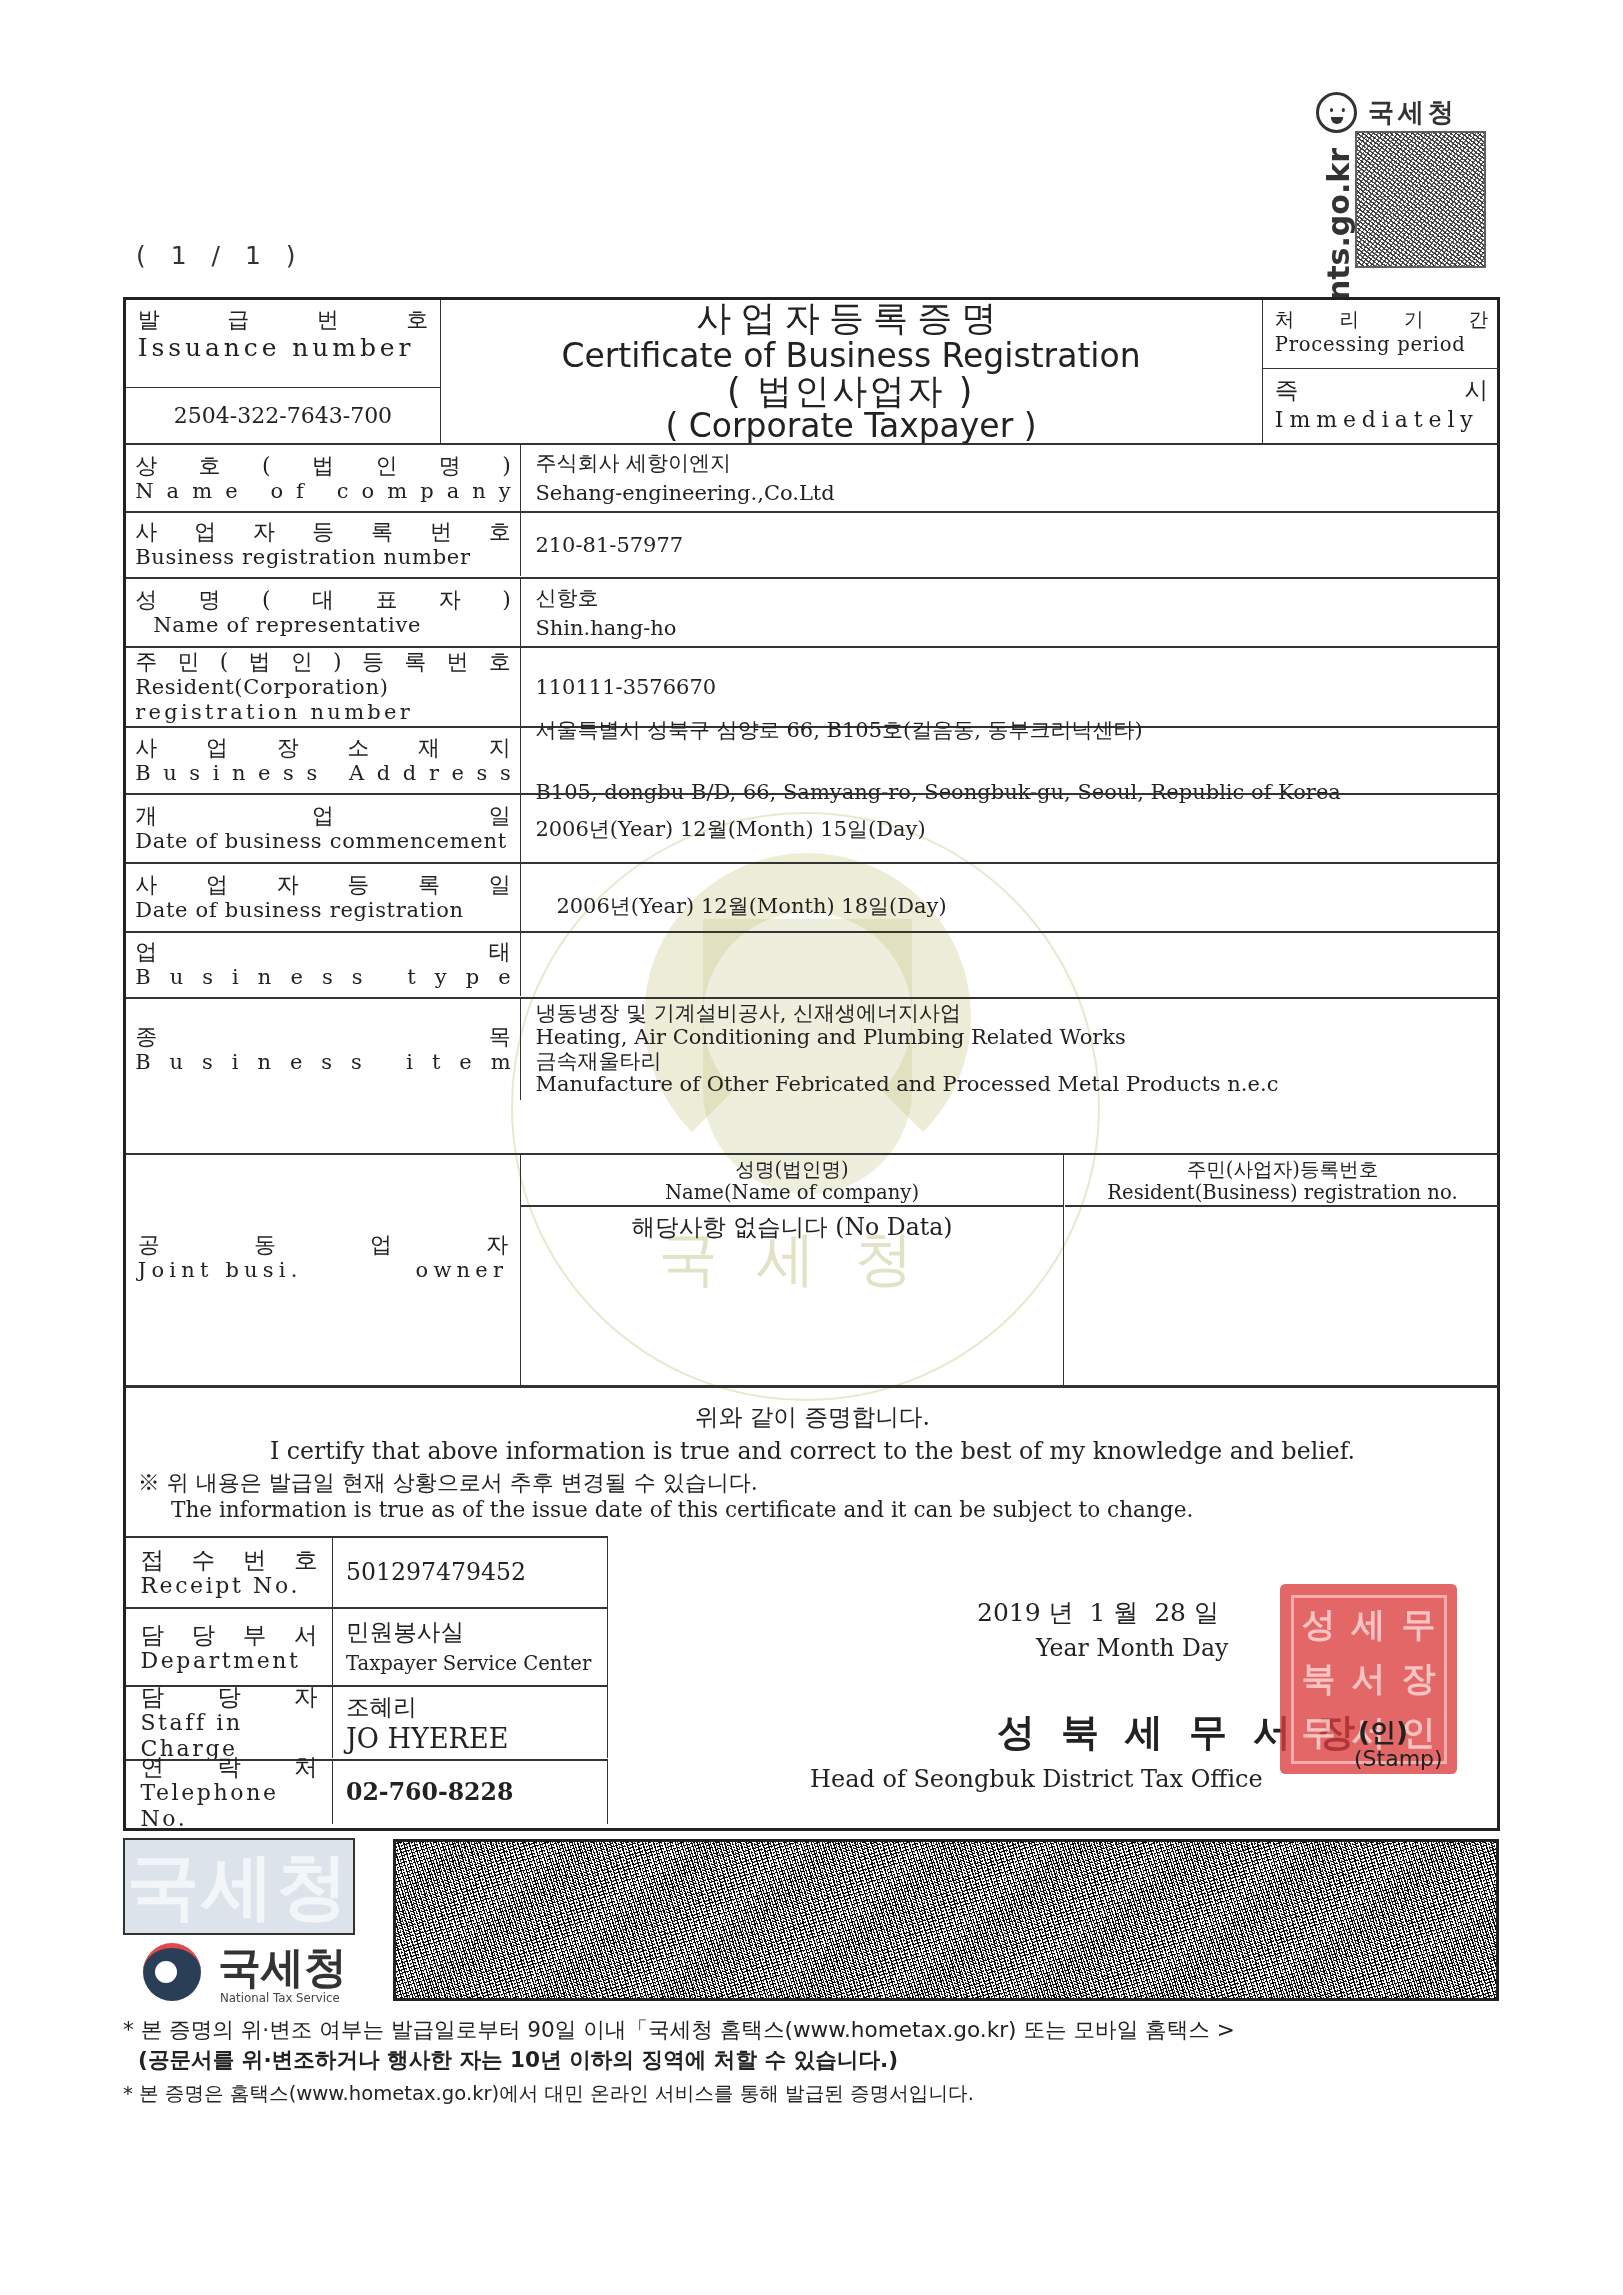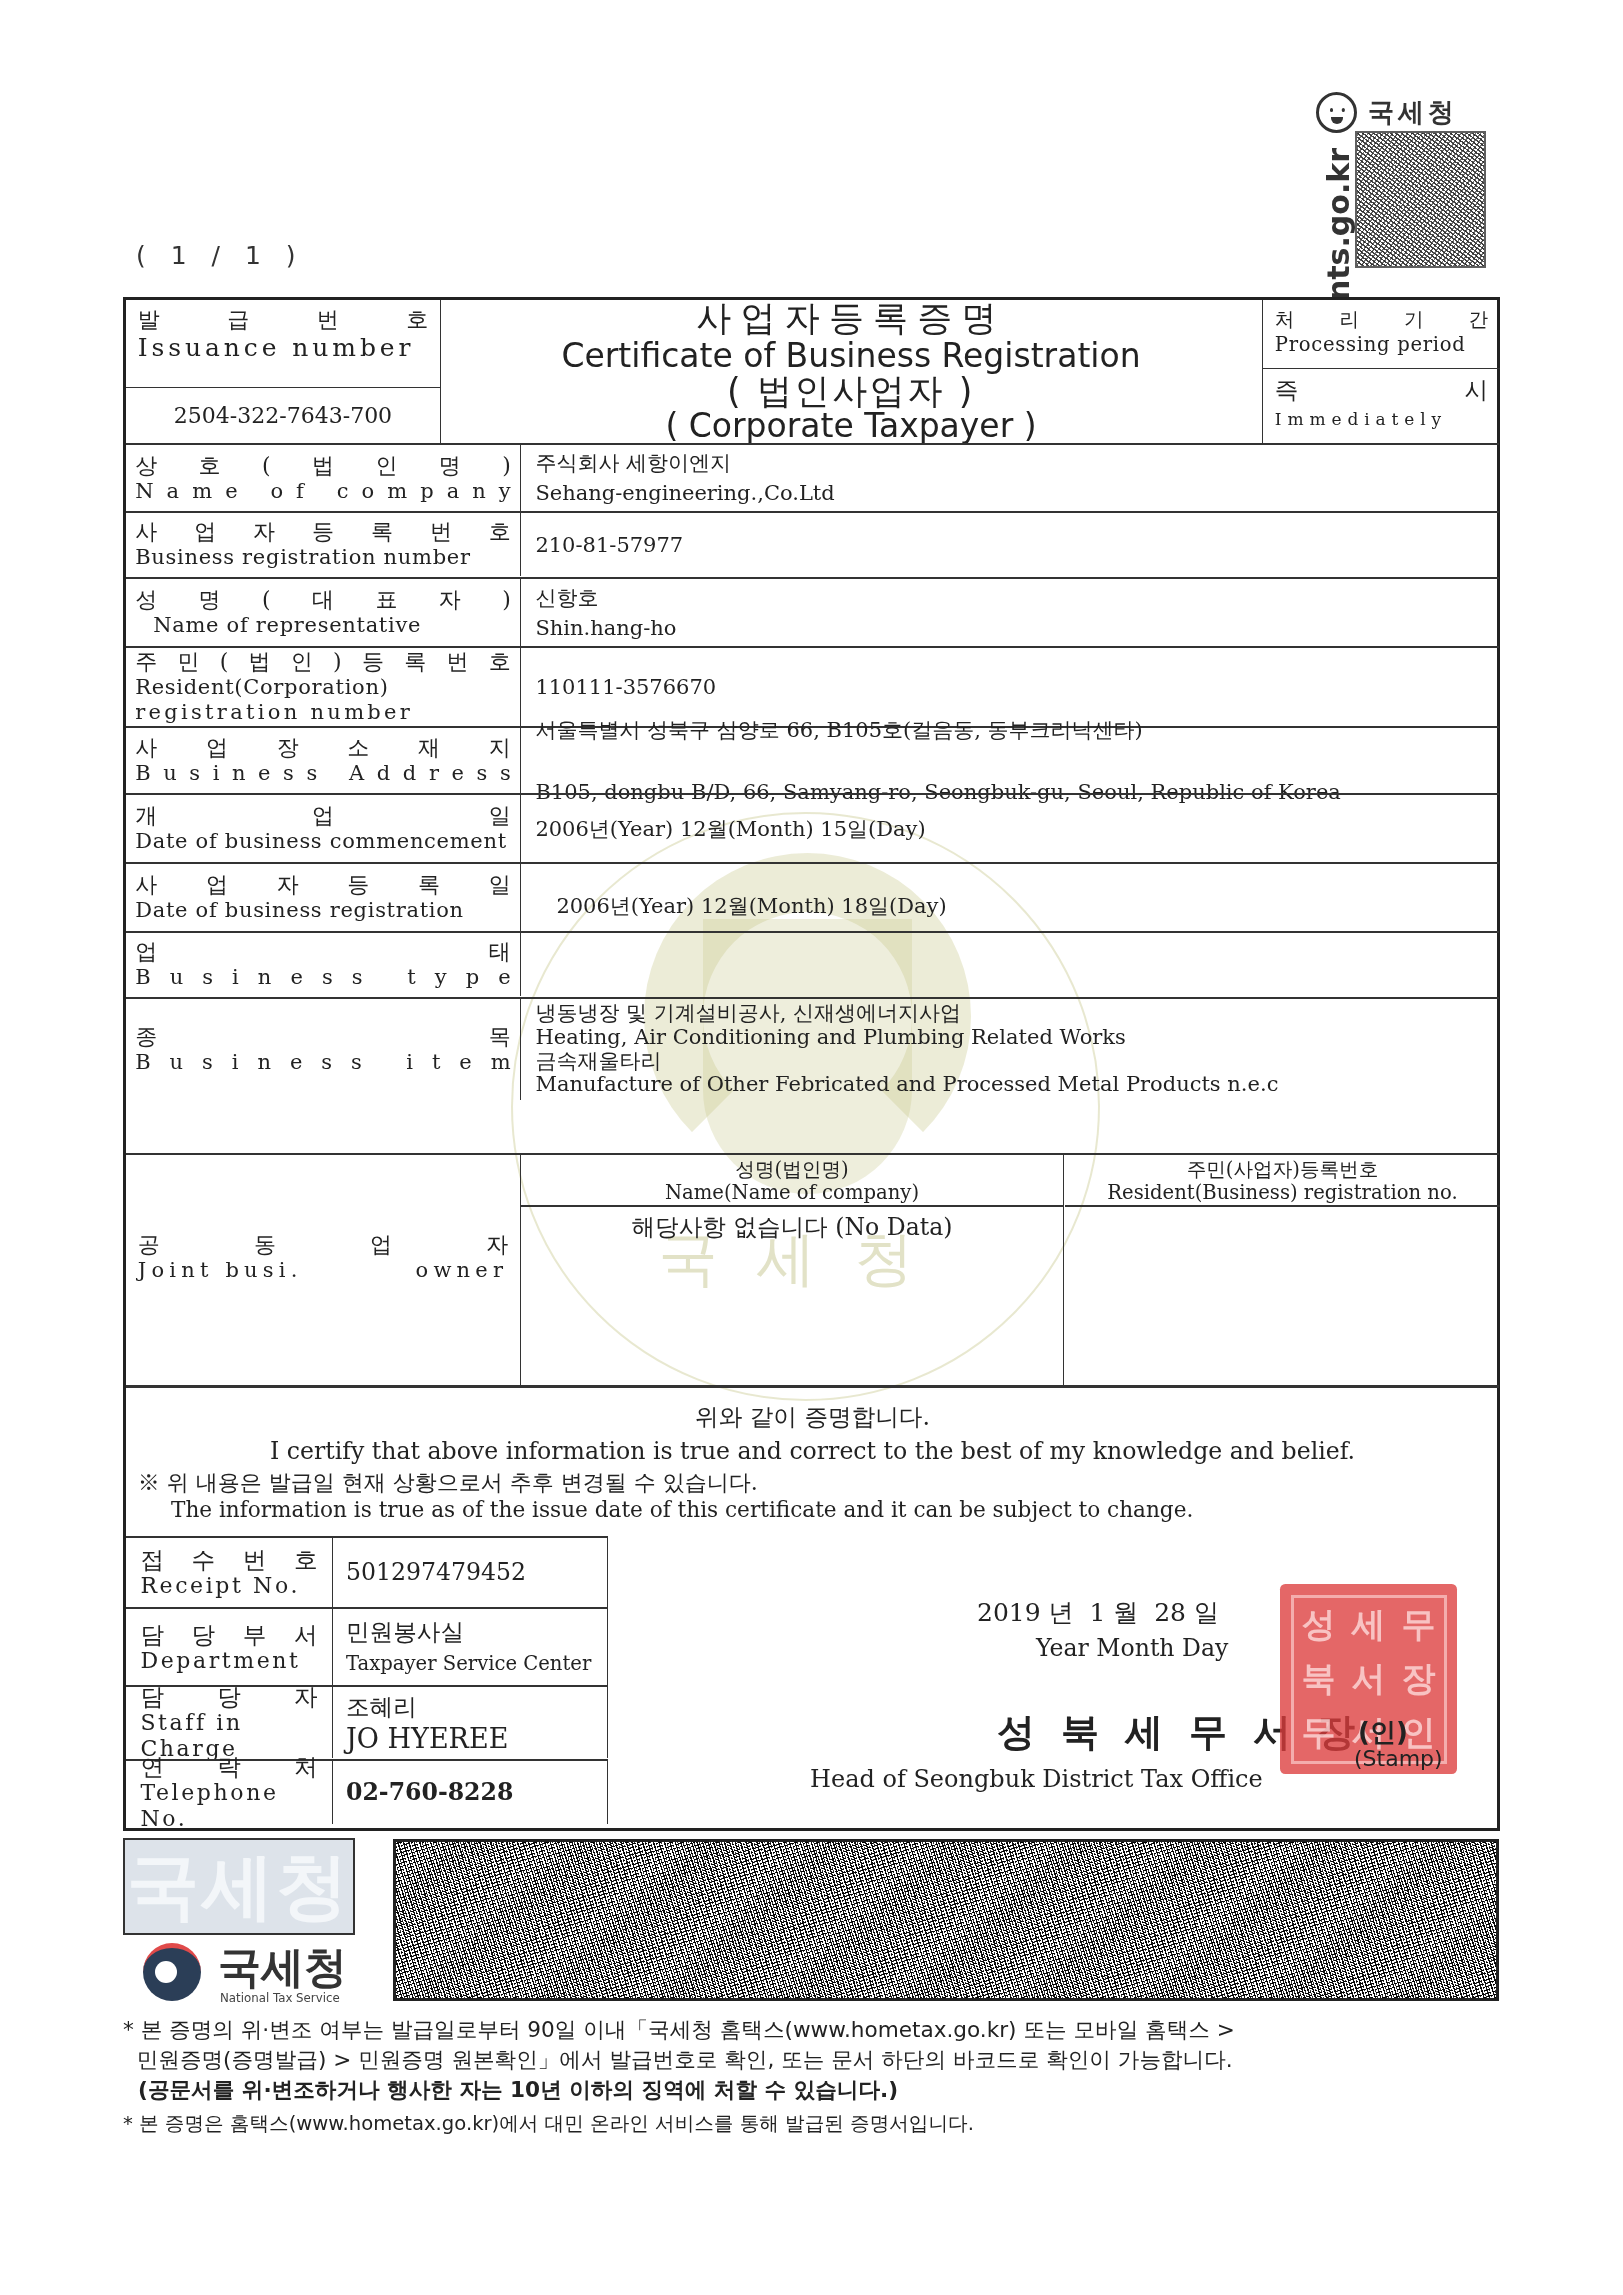--- a/index.html
+++ b/index.html
@@ -108,21 +108,21 @@
         <span>기</span>
         <span>간</span>
       </div>
     <div style="font-size:19.6px;line-height:25px;letter-spacing:0.7px;">Processing period</div>
   </div>
   <div class="cell" style="left:1136px;top:69px;width:238px;height:75px;border-left-width:1.3px;padding:6.5px 11.8px;">
     <div class="lbl-ko" id="proc-val-ko" style="font-size:23.6px;line-height:29px;">
         <span>즉</span>
         <span>시</span>
       </div>
-    <div style="font-size:17px;line-height:29px;letter-spacing:5.9px;">Immediately</div>
+    <div style="font-size:22px;line-height:29px;letter-spacing:5.9px;">Immediately</div>
   </div>
 
   <div id="rows" class="abs" style="left:0;top:143px;width:1373px;">
       <div class="cell" style="left: 0px; top: 0px; width: 1373px; height: 68px; border-top-width: 2px;">
         <div class="cell" style="left: 0px; top: 0px; width: 395px; height: 66px; border-right-width: 1.3px; padding: 2.6px 9.2px; display: flex; flex-direction: column; justify-content: center;">
           <div class="lbl-ko">
             <span>상</span>
             <span>호</span>
             <span>(</span>
             <span>법</span>
@@ -445,17 +445,16 @@
 </div>
 <div id="nts-logo" class="abs">
   <div class="mark"></div>
   <div class="name">국세청</div>
   <div class="sub">National Tax Service</div>
 </div>
 <div id="barcode" class="abs"></div>
 
 <div class="abs notice" style="left:123px;top:2015px;width:1388px;">
   <div style="white-space:pre;">* 본 증명의 위·변조 여부는 발급일로부터 90일 이내「국세청 홈택스(www.hometax.go.kr) 또는 모바일 홈택스 &gt;</div>
-  <div style="white-space:pre;">  민원증명(증명발급) &gt; 민원증명 원본확인」에서 발급번호로 확인, 또는 문서 하단의 바코드로 확인이 가능합니다.</div>
   <div style="white-space:pre;font-weight:bold;">  (공문서를 위·변조하거나 행사한 자는 10년 이하의 징역에 처할 수 있습니다.)</div>
   <div style="white-space:pre;font-size:19.6px;margin-top:3.9px;">* 본 증명은 홈택스(www.hometax.go.kr)에서 대민 온라인 서비스를 통해 발급된 증명서입니다.</div>
 </div>
 
 
 </body></html>

